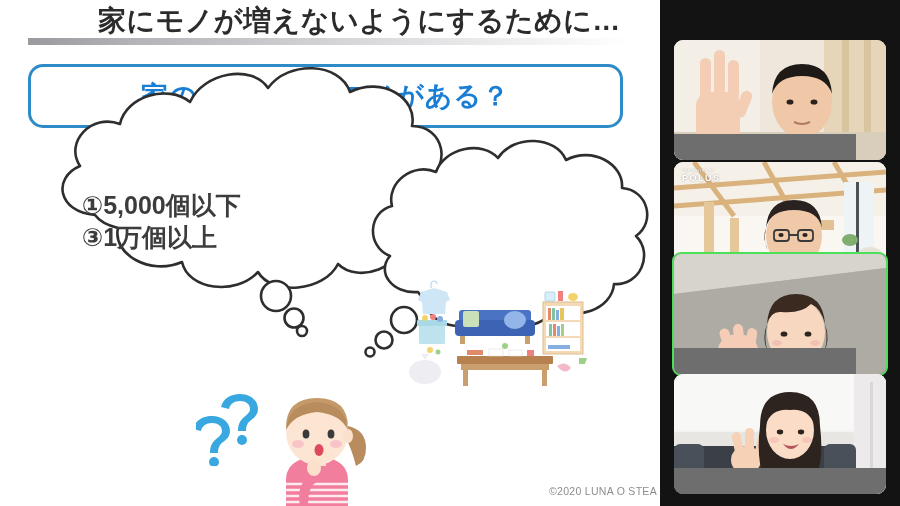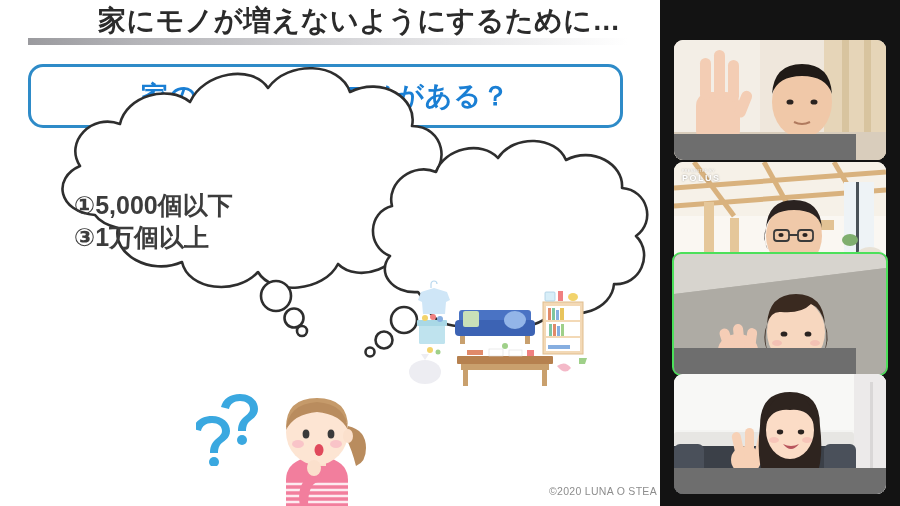--- a/index.html
+++ b/index.html
@@ -28,21 +28,21 @@
     border:3px solid #2e8bc8;border-radius:15px;background:#fff;
     display:flex;align-items:center;justify-content:center;
     box-sizing:border-box;
   }
   .qbox-text{
     font-size:27px;font-weight:bold;color:#1a7fd4;letter-spacing:1px;
   }
   
   .bubble-svg{position:absolute;left:0;top:0;width:660px;height:506px;pointer-events:none;}
   .options{
-    position:absolute;left:74px;top:190px;
+    position:absolute;left:82px;top:190px;
     font-size:25px;font-weight:bold;color:#3c3c3c;
     line-height:1.27;letter-spacing:0px;
   }
   .options div{white-space:nowrap;}
   
   .room{position:absolute;left:405px;top:280px;width:190px;height:115px;}
   
   .character{position:absolute;left:262px;top:380px;width:110px;height:126px;}
   .qmarks{position:absolute;left:196px;top:386px;width:80px;height:80px;}
   

